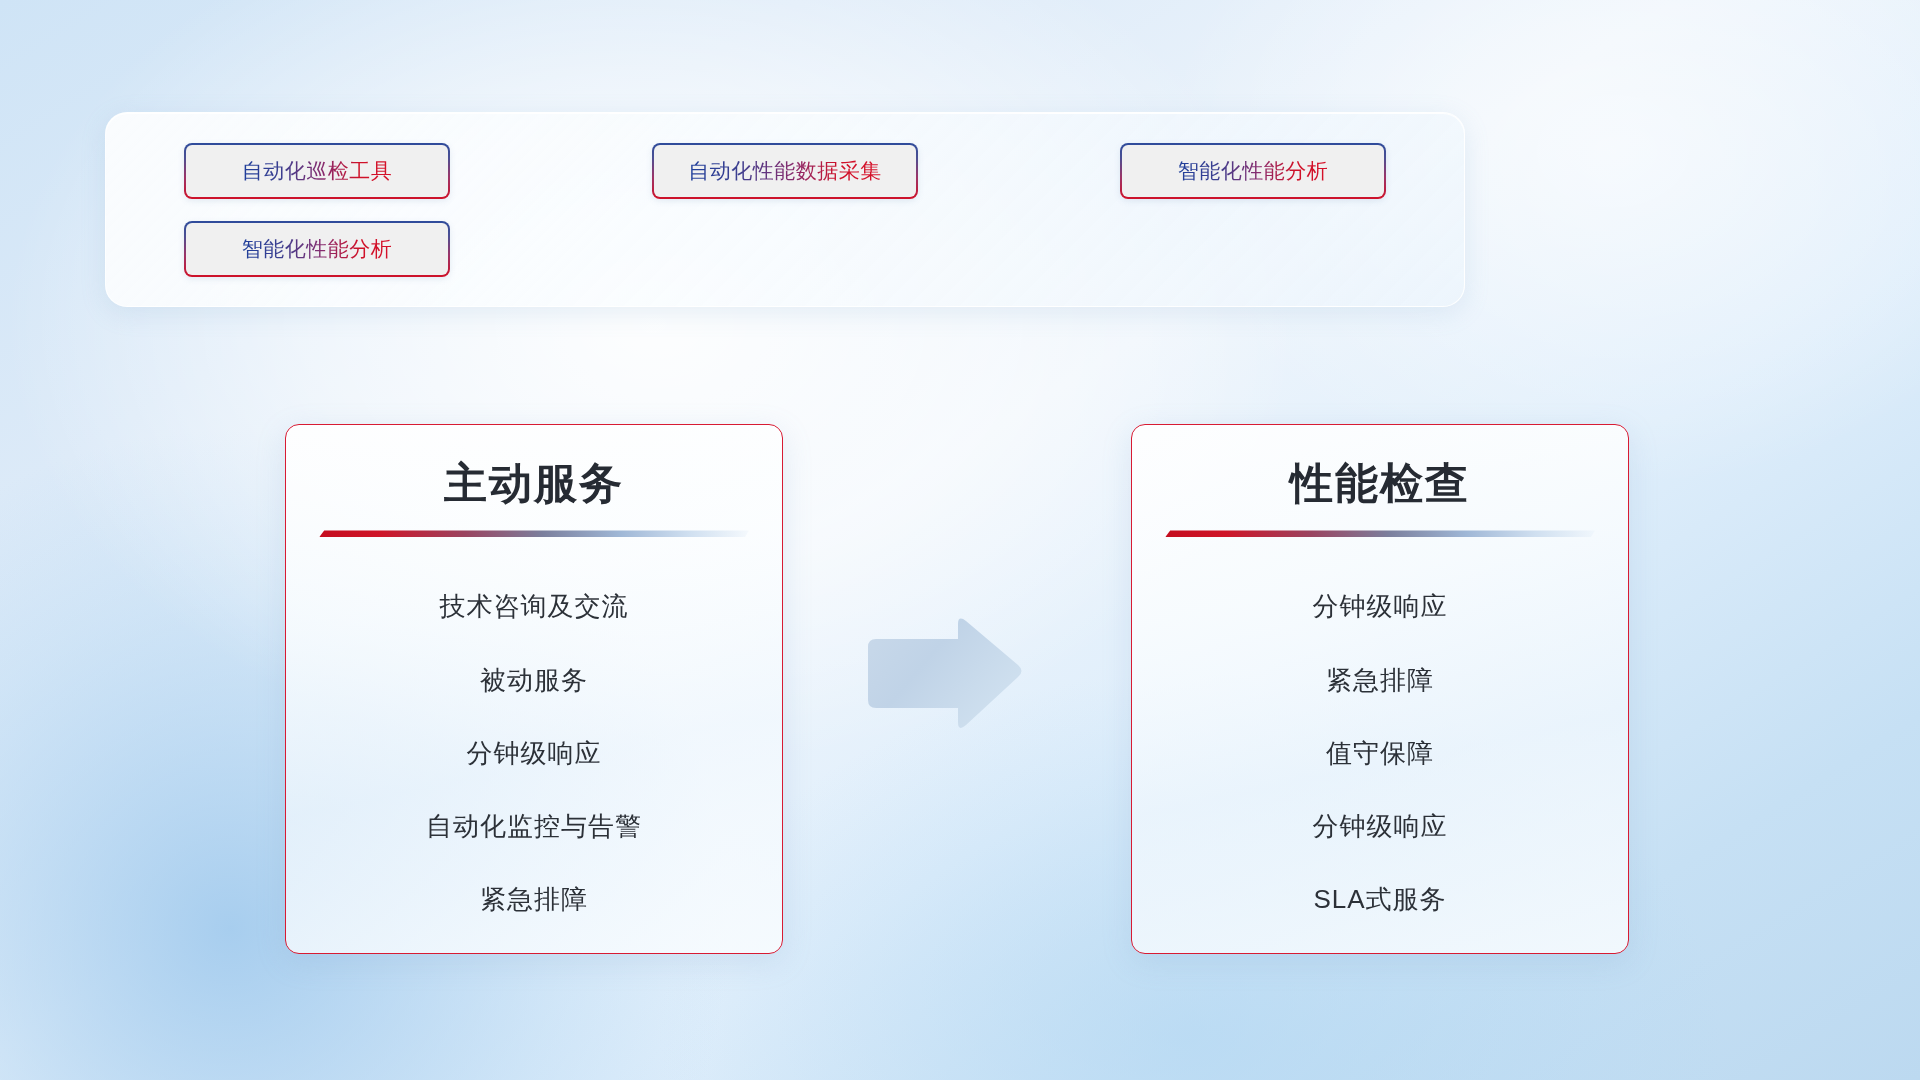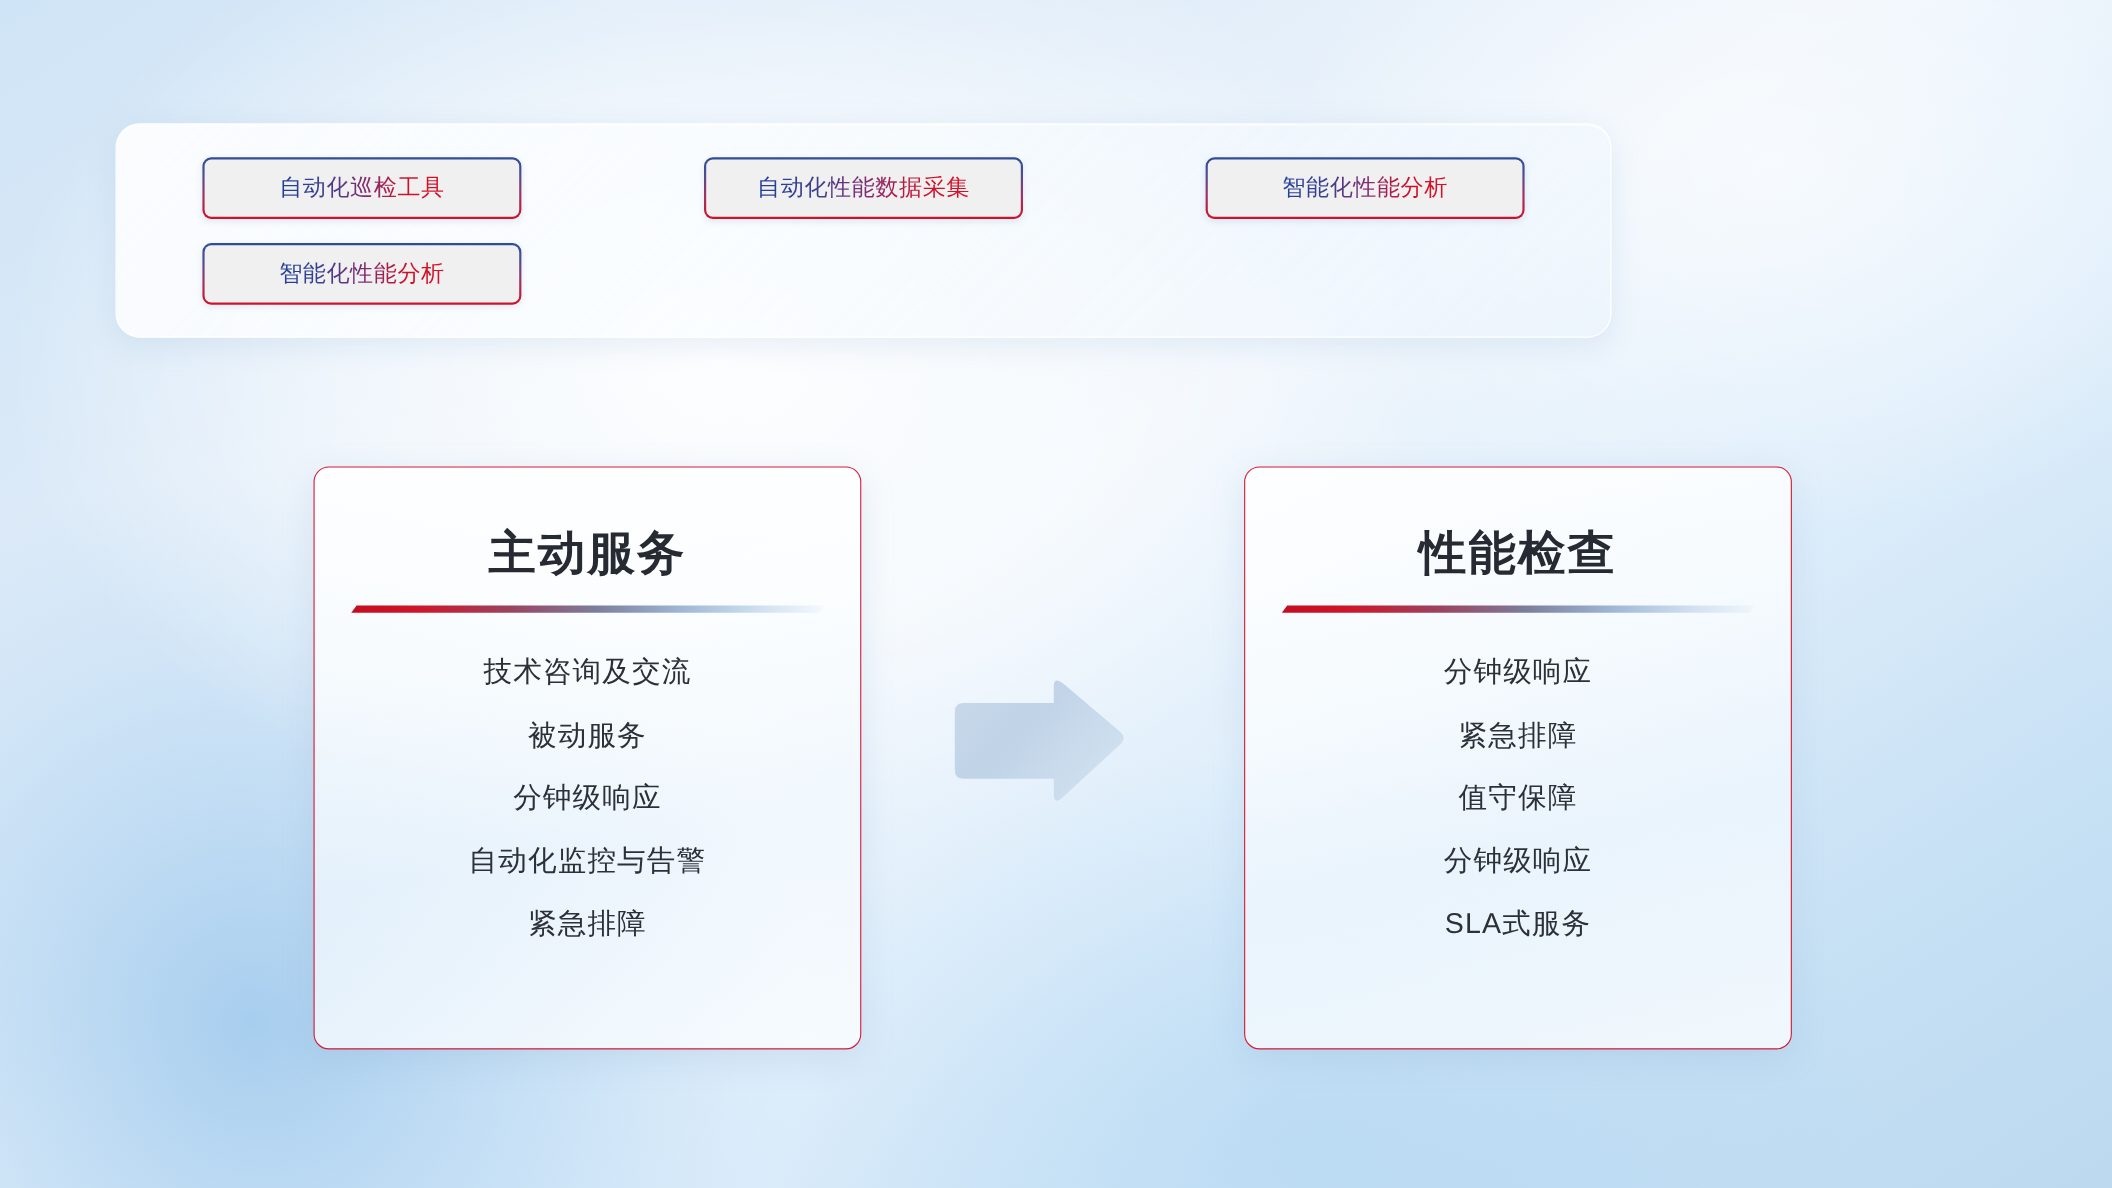--- a/index.html
+++ b/index.html
@@ -34,21 +34,21 @@
     flex-direction:column;
     justify-content:center;
     gap:22px;
     padding:0 78px;
   }
 
   .tag-row { display:flex; justify-content:space-between; }
 
   .tag-box {
     position:relative;
-    width:290px; height:56px;
+    width:266px; height:56px;
     border-radius:8px;
     padding:2px;
     background:linear-gradient(180deg, #2e4b9b 0%, #4a4f93 26%, #9e3366 62%, #cf1128 100%);
     box-shadow:0 2px 6px rgba(110,140,180,0.16);
   }
   .tag-inner {
     width:100%; height:100%;
     border-radius:6px;
     background:#f0f0f0;
     display:flex; align-items:center; justify-content:center;
@@ -70,21 +70,21 @@
   .service-card {
     position:absolute;
     top:424px;
     width:498px; height:530px;
     border-radius:14px;
     border:1.4px solid #d81b33;
     background:linear-gradient(168deg, rgba(255,255,255,0.90) 0%, rgba(252,254,255,0.80) 32%, rgba(243,249,254,0.72) 62%, rgba(250,253,255,0.84) 100%);
     box-shadow:0 8px 30px rgba(120,160,200,0.18);
     display:flex; flex-direction:column;
     align-items:center;
-    padding-top:54px;
+    padding-top:34px;
   }
   #card-proactive { left:285px; }
   #card-reactive  { left:1131px; }
 
   .card-title {
     font-size:43px;
     font-weight:bold;
     color:#262b33;
     letter-spacing:2px;
     line-height:1.15;
@@ -104,20 +104,21 @@
     align-items:center;
     gap:26px;
     width:100%;
   }
   .card-item {
     font-size:26px;
     color:#2c3138;
     letter-spacing:1px;
     line-height:1.2;
     white-space:nowrap;
+    margin-top:16px;
   }
 
   
   #flow-arrow {
     position:absolute;
     left:862px; top:615px;
     width:162px; height:118px;
   }
 </style>
 </head>

